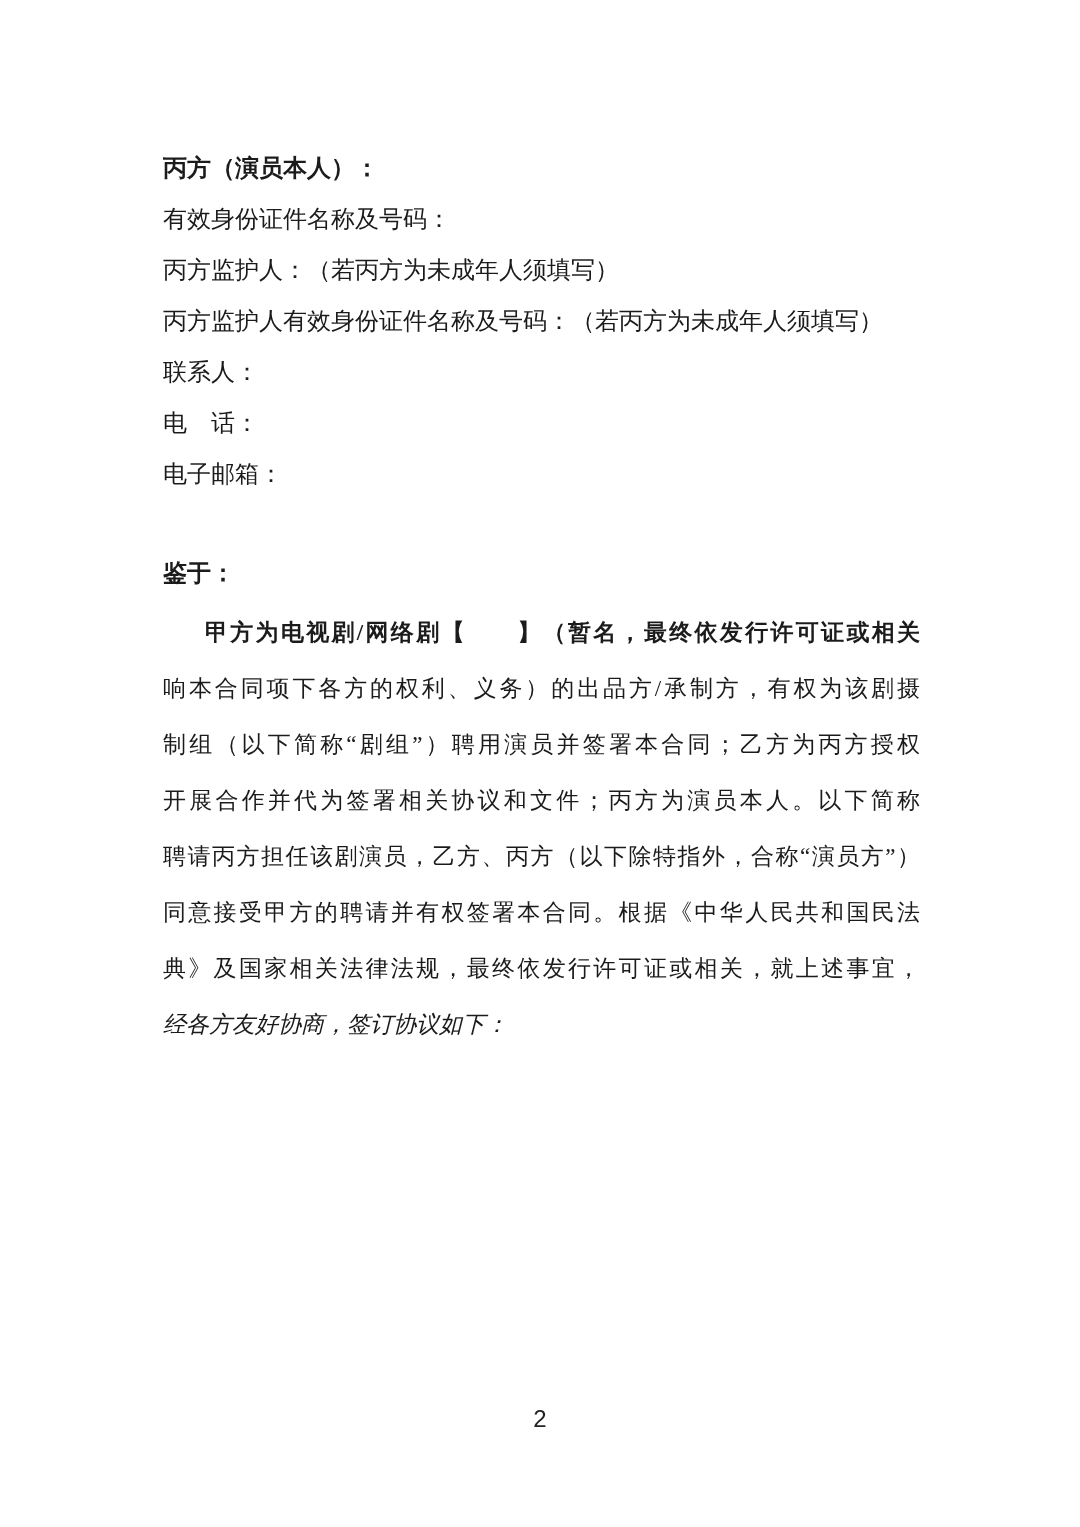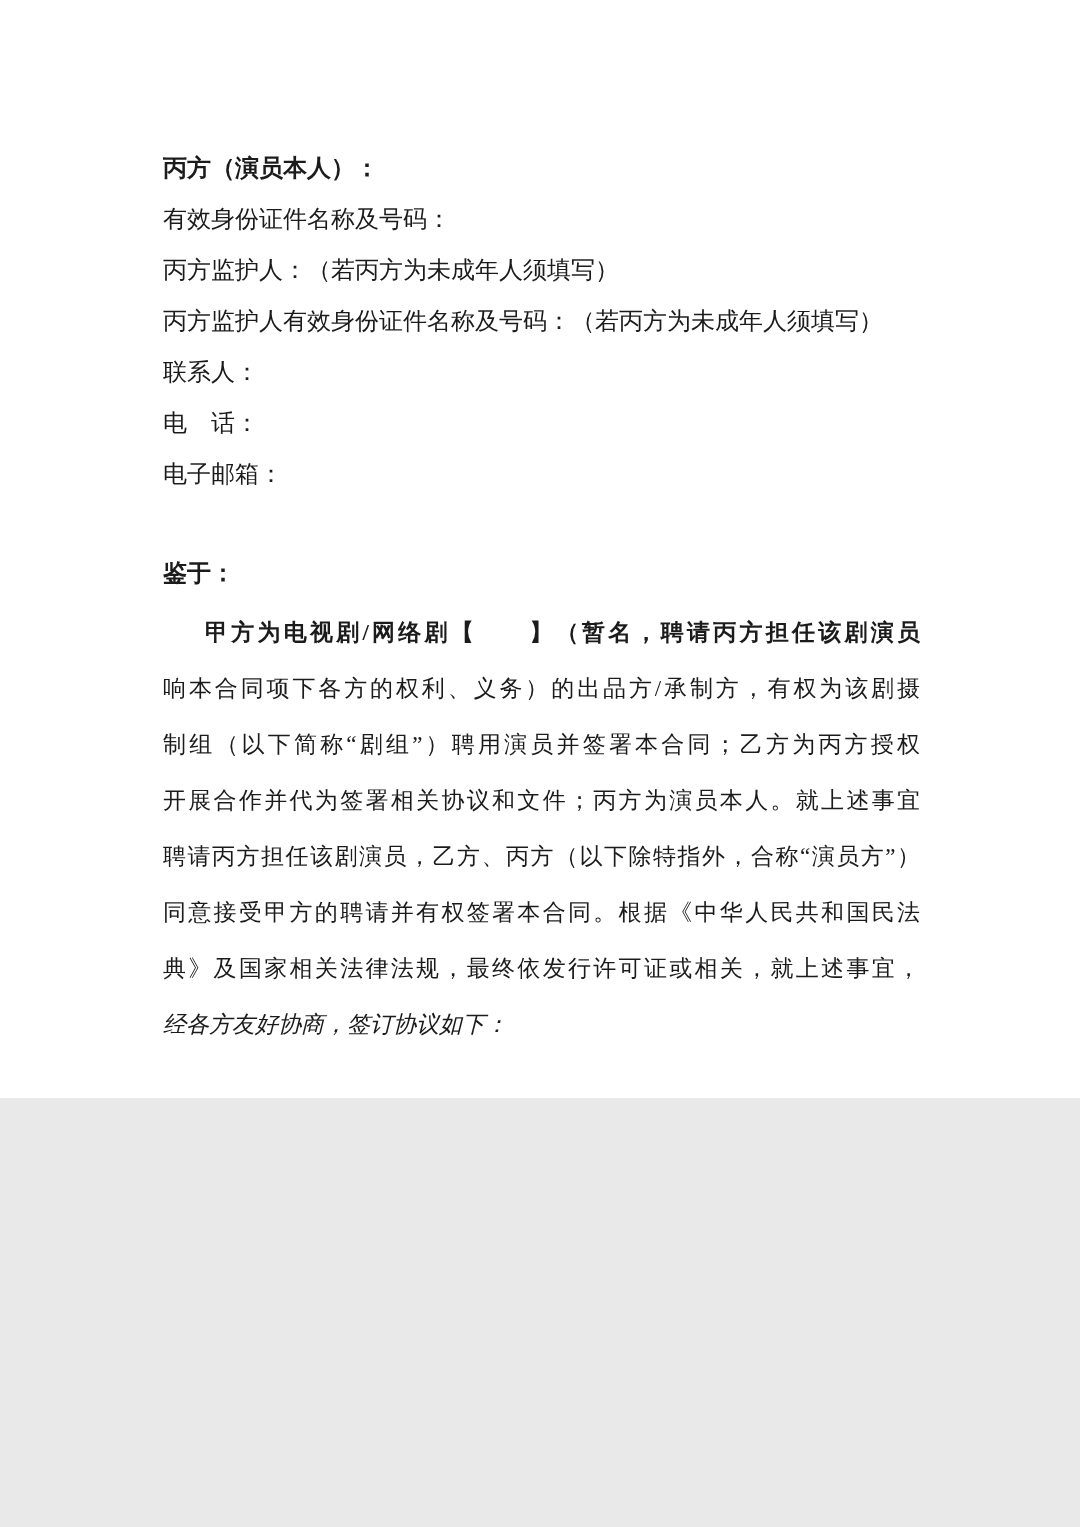--- a/index.html
+++ b/index.html
@@ -3,21 +3,21 @@
 <meta charset="utf-8">
 <style>
   html, body {
     margin: 0;
     padding: 0;
     background: #e9e9e9;
   }
   .page {
     position: relative;
     width: 1080px;
-    height: 1098px;
+    height: 1527px;
     margin: 0 auto;
     background: #ffffff;
     color: #1b1b1b;
     font-family: "Liberation Serif", "DejaVu Serif", serif;
     overflow: hidden;
   }
   .content {
     position: absolute;
     left: 163px;
     top: 143px;
@@ -67,24 +67,24 @@
     <div class="line">有效身份证件名称及号码：</div>
     <div class="line">丙方监护人：（若丙方为未成年人须填写）</div>
     <div class="line">丙方监护人有效身份证件名称及号码：（若丙方为未成年人须填写）</div>
     <div class="line">联系人：</div>
     <div class="line">电　话：</div>
     <div class="line">电子邮箱：</div>
 
     <div class="line bold whereas">鉴于：</div>
 
     <div class="para">
-      <div class="pline first just bold">甲方为电视剧/网络剧【　　】（暂名，聘请丙方担任该剧演员</div>
+      <div class="pline first just bold">甲方为电视剧/网络剧【　　】（暂名，最终依发行许可证或相关</div>
       <div class="pline just">响本合同项下各方的权利、义务）的出品方/承制方，有权为该剧摄</div>
       <div class="pline just">制组（以下简称“剧组”）聘用演员并签署本合同；乙方为丙方授权</div>
-      <div class="pline just">开展合作并代为签署相关协议和文件；丙方为演员本人。就上述事宜</div>
+      <div class="pline just">开展合作并代为签署相关协议和文件；丙方为演员本人。以下简称</div>
       <div class="pline just">聘请丙方担任该剧演员，乙方、丙方（以下除特指外，合称“演员方”）</div>
       <div class="pline just">同意接受甲方的聘请并有权签署本合同。根据《中华人民共和国民法</div>
       <div class="pline just">典》及国家相关法律法规，最终依发行许可证或相关，就上述事宜，</div>
       <div class="pline last">经各方友好协商，签订协议如下：</div>
     </div>
 
   </div>
 
   <div class="page-number">2</div>
 </div>

